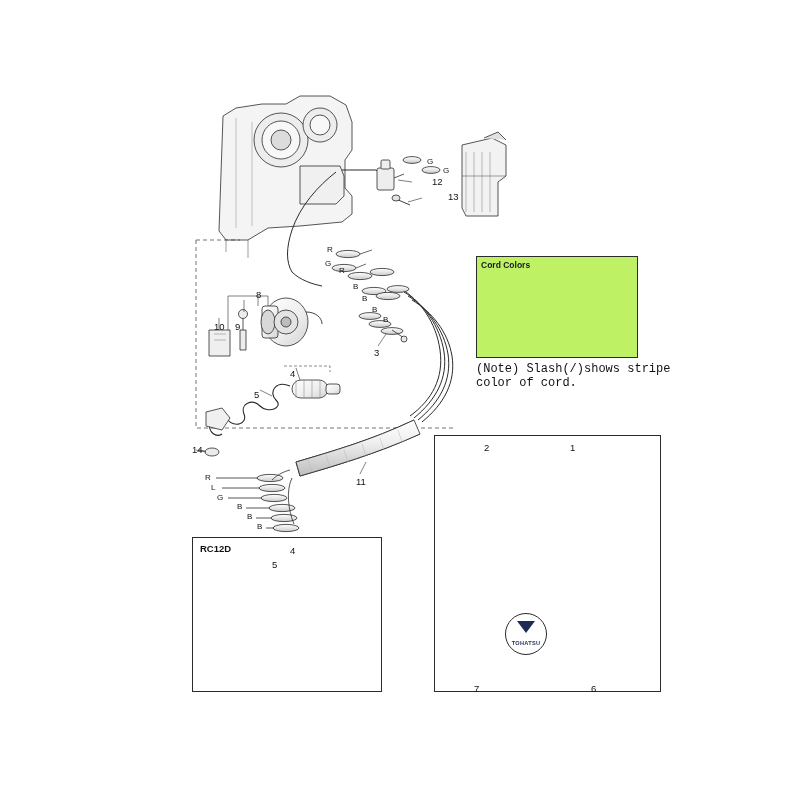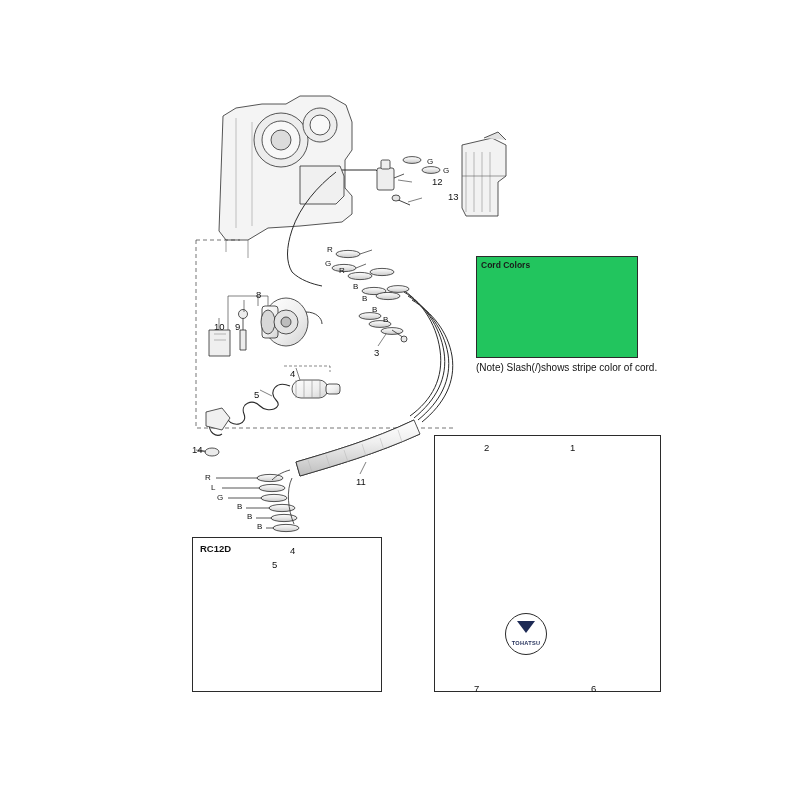--- a/index.html
+++ b/index.html
@@ -49,21 +49,21 @@
     font-weight: bold;
     color: #111;
   }
   #cord-colors-box {
     position: absolute;
     left: 476px;
     top: 256px;
     width: 162px;
     height: 102px;
     border: 1px solid #2b2b2b;
-    background: #22c55e;
+    background: #bef264;
     box-sizing: border-box;
   }
   #cord-colors-box .cc-title {
     font-size: 8.5px;
     font-weight: bold;
     margin: 3px 0 2px 4px;
   }
   #cord-colors-box .cc-list {
     margin: 0;
     padding: 0 0 0 8px;
@@ -72,22 +72,23 @@
   #cord-colors-box .cc-list li {
     font-size: 7.3px;
     line-height: 9.2px;
     color: #111;
   }
   #cord-note {
     position: absolute;
     left: 476px;
     top: 362px;
     width: 230px;
-    font-size: 10px;
+    font-size: 12px;
     color: #111;
+    font-family: Liberation Mono, monospace;
   }
   #rc12d-panel {
     position: absolute;
     left: 192px;
     top: 537px;
     width: 190px;
     height: 155px;
     border: 1px solid #2b2b2b;
     background: #ffffff;
     box-sizing: border-box;

